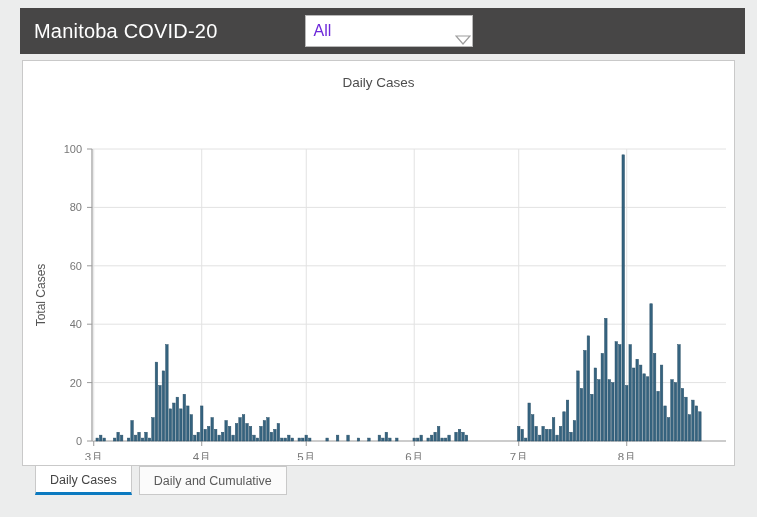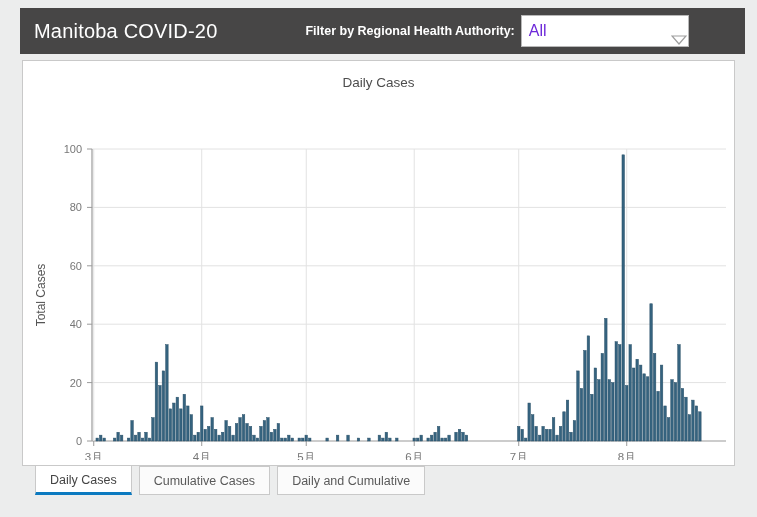--- a/index.html
+++ b/index.html
@@ -140,21 +140,20 @@
     color: #444;
     margin-left: 13px;
   }
 </style>
 </head>
 <body>
 
 <div id="app-header">
   <div id="app-title">Manitoba COVID-20</div>
   <div id="filter-group">
-    <div id="filter-label">Filter by Regional Health Authority:</div>
     <div id="rha-select">
       <span id="rha-select-value">All</span>
       <span id="rha-chevron">
         <svg width="16" height="10" viewBox="0 0 16 10">
           <polygon points="1,1 15,1 8,9" fill="none" stroke="#9d9d9d" stroke-width="1.2"></polygon>
         </svg>
       </span>
     </div>
   </div>
 </div>
@@ -338,15 +337,14 @@
           <rect x="675.62" y="321.80" width="2.51" height="29.20" fill="#35637f" stroke="#2a5068" stroke-width="0.5"></rect>
         </g>
         <text x="386" y="398" text-anchor="middle" font-family="&quot;Liberation Sans&quot;, sans-serif" font-size="12" fill="#555">Date</text>
         <text x="22" y="205" text-anchor="middle" transform="rotate(-90 22 205)" font-family="&quot;Liberation Sans&quot;, sans-serif" font-size="12" fill="#555">Total Cases</text>
       </svg>
   </div>
 </div>
 
 <div id="tab-bar">
   <div class="tab active">Daily Cases</div>
-  <div class="tab inactive">Cumulative Cases</div>
   <div class="tab inactive">Daily and Cumulative</div>
 </div>
 
 </body></html>

